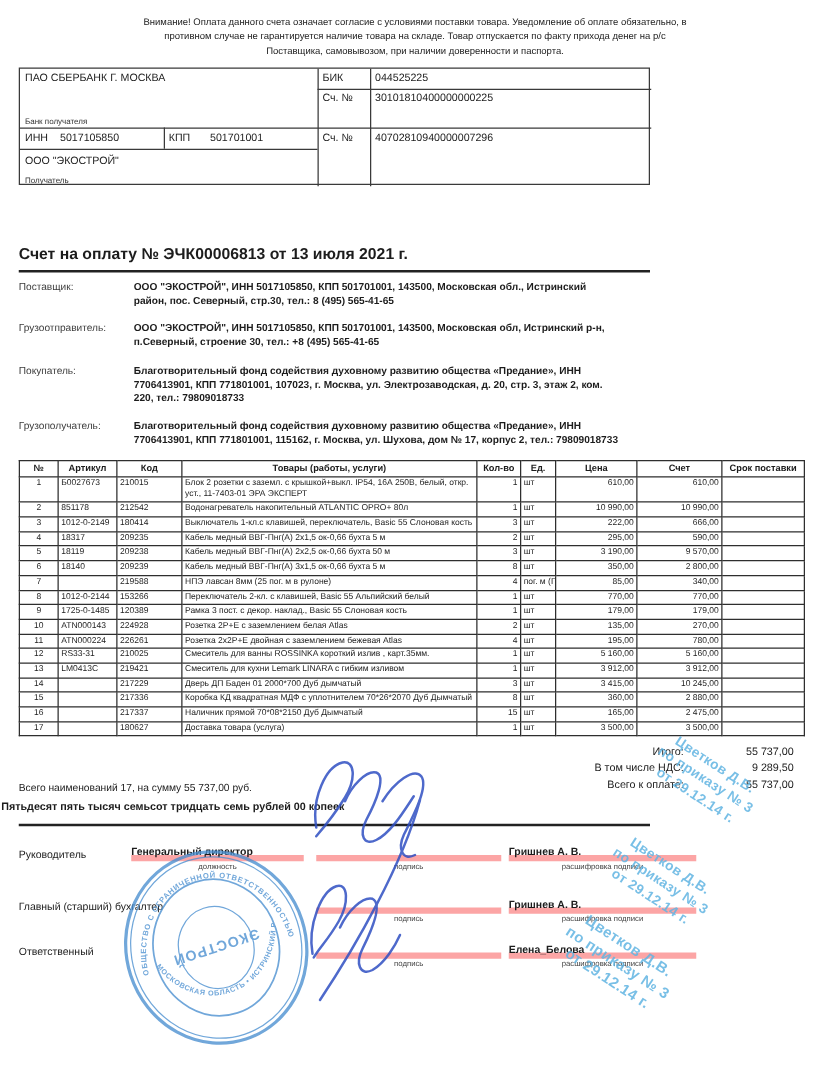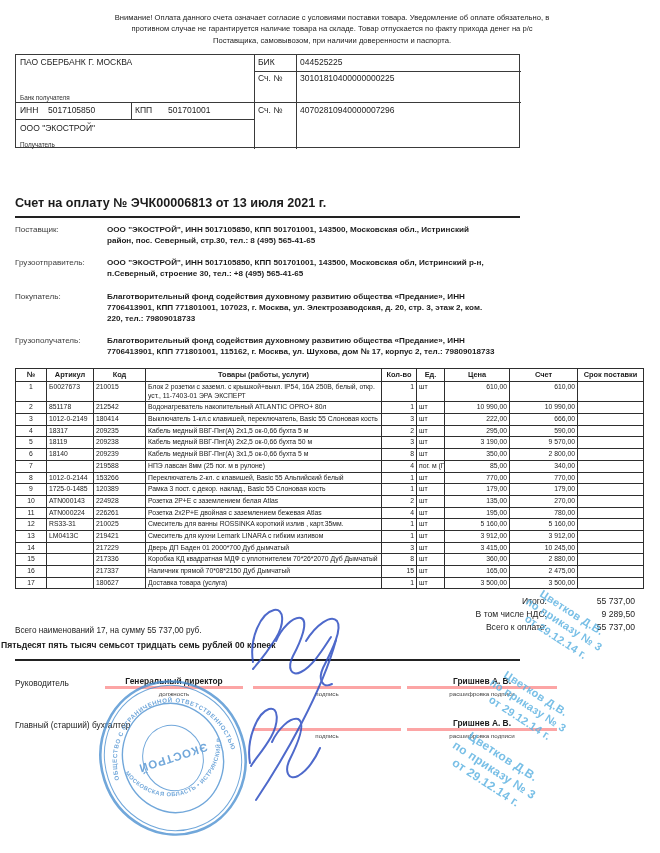--- a/index.html
+++ b/index.html
@@ -50,21 +50,21 @@
   .tot-val { width:88px; text-align:right; }
 
   
   .summary-line { position:absolute; top:626px; left:15px; font-size:8.2px; }
   .amount-words { position:absolute; top:640px; left:1px; font-size:8.6px; font-weight:bold; }
   .footer-rule { position:absolute; top:659px; left:15px; width:505px; height:2px; background:#222; }
 
   .sig-row { position:absolute; left:15px; width:620px; height:26px; }
   .sig-role { position:absolute; left:0; top:2px; font-size:8.4px; color:#222; }
   .sig-box { position:absolute; top:0; }
-  .sig-line { border-bottom:3px solid #fca5a5; height:13px; text-align:center; font-size:8.4px; font-weight:bold; }
+  .sig-line { border-bottom:5px solid #fca5a5; height:13px; font-size:8.4px; font-weight:bold; }
   .sig-sub { text-align:center; font-size:6.2px; color:#444; padding-top:1px; }
   .pos-box { left:90px; width:138px; } .mid-box { left:238px; width:148px; } .name-box { left:392px; width:150px; }
   .r1 { top:676px; } .r2 { top:718px; } .r3 { top:754px; }
 
   
   .approval { position:absolute; width:132px; text-align:center; font-weight:bold; font-size:11px; line-height:1.3;
               color:rgba(96,180,226,0.85); transform:rotate(33deg); letter-spacing:0.3px; }
   .a1 { left:498px; top:603px; } .a2 { left:462px; top:684px; } .a3 { left:428px; top:747px; font-size:12px; }
   .seal-wrap { position:absolute; left:97px; top:678px; width:152px; height:160px; transform:rotate(-18deg); opacity:0.78; }
   .ink { position:absolute; left:0; top:0; pointer-events:none; }
@@ -368,20 +368,31 @@
     <div class="sig-box mid-box">
       <div class="sig-line"></div>
       <div class="sig-sub">подпись</div>
     </div>
     <div class="sig-box name-box">
       <div class="sig-line">Гришнев А. В.</div>
       <div class="sig-sub">расшифровка подписи</div>
     </div>
   </div>
 
+  <div class="sig-row r3">
+    <div class="sig-role">Ответственный</div>
+    <div class="sig-box mid-box">
+      <div class="sig-line"></div>
+      <div class="sig-sub">подпись</div>
+    </div>
+    <div class="sig-box name-box">
+      <div class="sig-line">Елена_Белова</div>
+      <div class="sig-sub">расшифровка подписи</div>
+    </div>
+  </div>
 
   <div class="approval a1">
     <div>Цветков Д.В.</div>
     <div>по приказу № 3</div>
     <div>от 29.12.14 г.</div>
   </div>
   <div class="approval a2">
     <div>Цветков Д.В.</div>
     <div>по приказу № 3</div>
     <div>от 29.12.14 г.</div>

